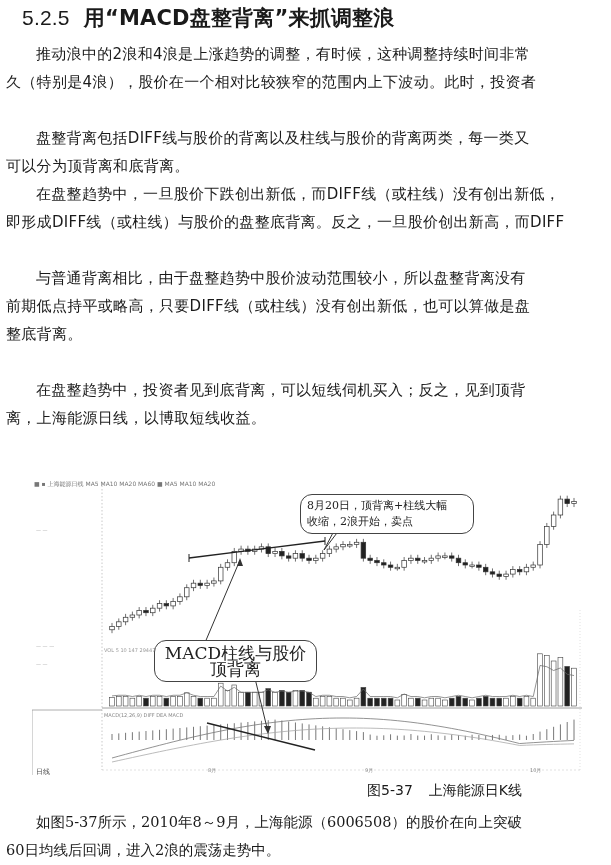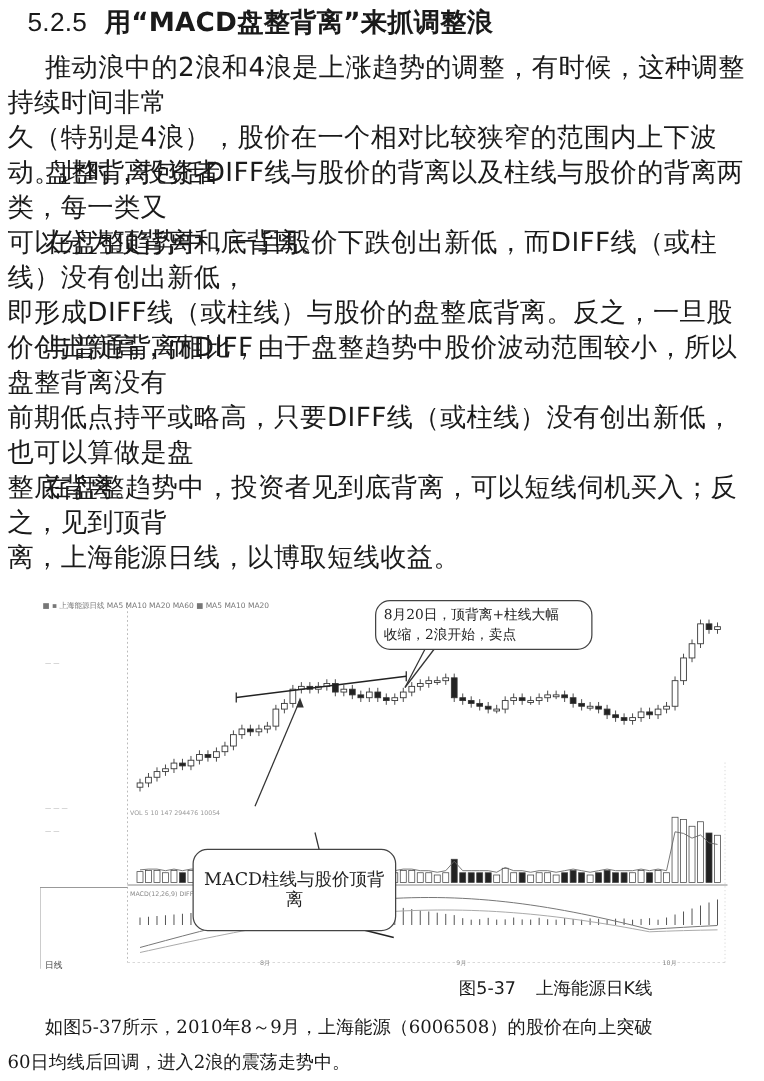--- a/index.html
+++ b/index.html
@@ -1,19 +1,19 @@
 <!DOCTYPE html>
 <html><head>
 <meta charset="utf-8">
 <style>
   html, body { margin: 0; padding: 0; background: #ffffff; }
   body { width: 611px; height: 865px; position: relative; overflow: hidden; color: #1a1a1a; font-family: "DejaVu Sans", sans-serif; }
   .heading { position: absolute; left: 22px; top: 4px; font-size: 21px; font-weight: bold; letter-spacing: 0.2px; white-space: nowrap; }
   .heading .num { font-family: "Liberation Sans", sans-serif; font-weight: normal; margin-right: 14px; }
-  .para { position: absolute; left: 6px; width: 600px; font-size: 21px; line-height: 28px; letter-spacing: 0.3px; }
+  .para { position: absolute; left: 6px; width: 600px; font-size: 15px; line-height: 28px; letter-spacing: 0.3px; }
   .para .indent { display: inline-block; width: 30px; }
   .chart { position: absolute; left: 32px; top: 470px; width: 560px; height: 310px; }
   .caption { position: absolute; left: 0; width: 530px; top: 782px; text-align: right; font-size: 14px; font-weight: normal; }
   .caption span { margin: 0 8px; }
   .para2 { position: absolute; left: 6px; width: 600px; font-family: "DejaVu Serif", serif; font-size: 14.5px; line-height: 28px; }
   .callout { position: absolute; background: #fff; border: 1.3px solid #444; border-radius: 12px; font-family: "DejaVu Serif", serif; color: #222; }
 </style>
 </head>
 <body>
 
@@ -355,25 +355,25 @@
     <line x1="220" y1="196" x2="236" y2="262" stroke="#333" stroke-width="1"></line>
     <polygon points="208,88 205,96 211,96" fill="#333"></polygon>
     <polygon points="236,264 232,256 239,256" fill="#333"></polygon>
     <line x1="292" y1="80" x2="316" y2="34" stroke="#333" stroke-width="1"></line>
     <line x1="292" y1="80" x2="327" y2="34" stroke="#333" stroke-width="1"></line>
 
     <text x="176" y="302" font-size="5" fill="#888" font-family="DejaVu Sans, sans-serif">8月</text>
     <text x="333" y="302" font-size="5" fill="#888" font-family="DejaVu Sans, sans-serif">9月</text>
     <text x="498" y="302" font-size="5" fill="#888" font-family="DejaVu Sans, sans-serif">10月</text>
   </svg>
-  <div class="callout" style="left:268px; top:10px; width:160px; padding:3px 6px; font-size:11px; line-height:16px;">
+  <div class="callout" style="left:268px; top:24px; width:160px; padding:3px 6px; font-size:11px; line-height:16px;">
     <div>8月20日，顶背离+柱线大幅</div>
     <div>收缩，2浪开始，卖点</div>
   </div>
-  <div class="callout" style="left:122px; top:170px; width:145px; padding:16px 8px; font-size:14px; line-height:16px; text-align:center;margin-top:39px;">
+  <div class="callout" style="left:122px; top:170px; width:145px; padding:4px 8px; font-size:17px; line-height:16px; text-align:center;">
     <span>MACD柱线与股价顶背离</span>
   </div>
 </div>
 
 <div class="caption">
   <span>图5-37</span><span>上海能源日K线</span>
 </div>
 
 <div class="para2" style="top:808px">
   <div><span style="display:inline-block;width:30px"></span><span>如图5-37所示，2010年8～9月，上海能源（6006508）的股价在向上突破</span></div>

